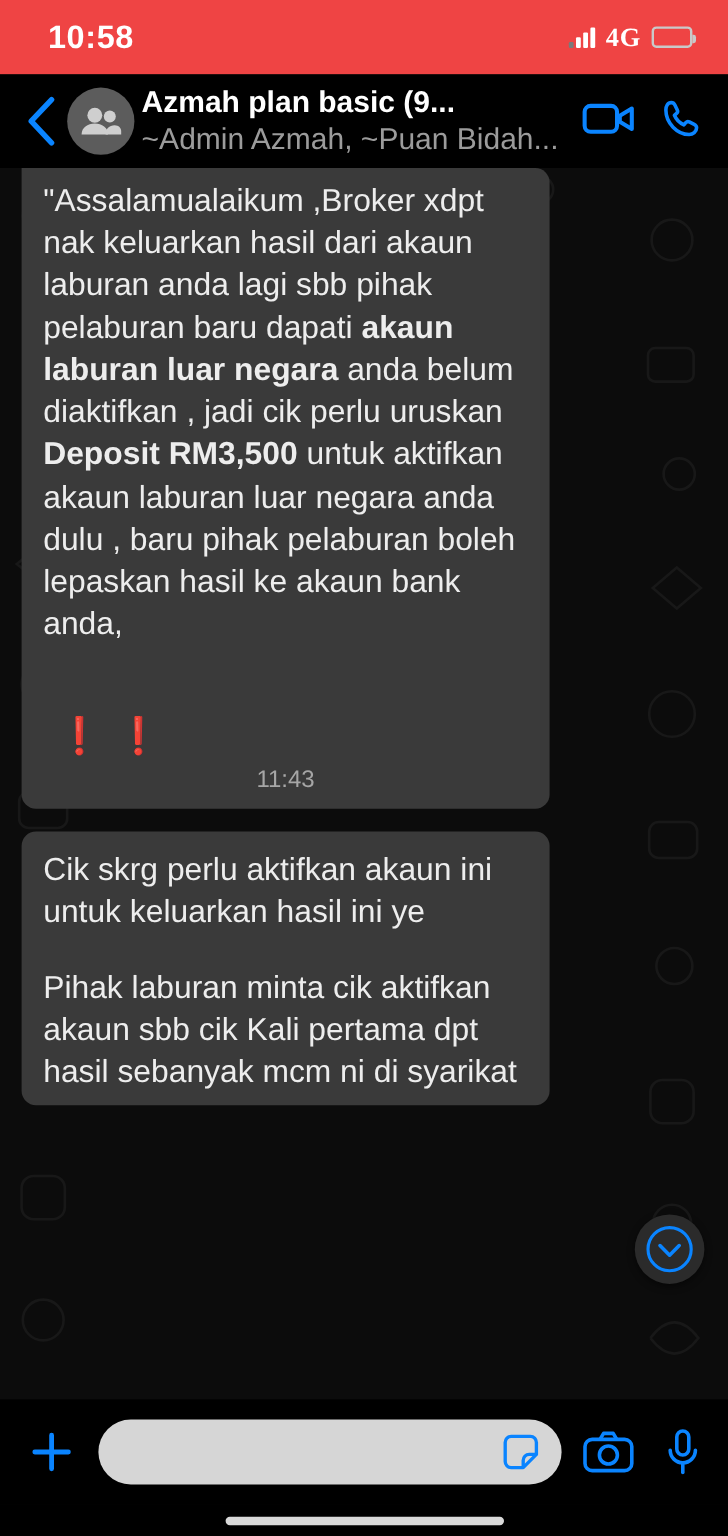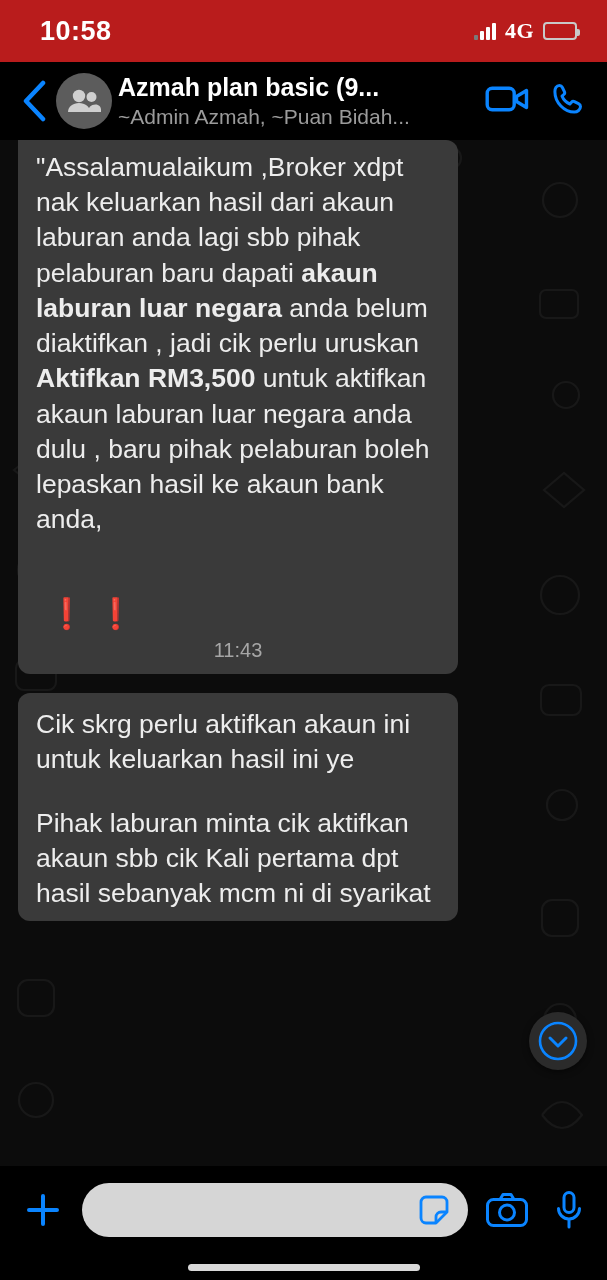--- a/index.html
+++ b/index.html
@@ -16,21 +16,21 @@
     height: 1280px;
     background: #0b0b0b;
     display: flex;
     flex-direction: column;
   }
 
   
   .status-bar {
     height: 62px;
     flex: 0 0 62px;
-    background: #b91c1c;
+    background: #ef4444;
     display: flex;
     align-items: center;
     justify-content: space-between;
     padding: 0 30px 0 40px;
     color: #fff;
   }
   .status-time {
     font-size: 27px;
     font-weight: bold;
     letter-spacing: 0.5px;
@@ -123,21 +123,21 @@
     color: #ffffff;
     font-size: 25px;
     font-weight: bold;
     white-space: nowrap;
     overflow: hidden;
     text-overflow: clip;
     line-height: 1.15;
   }
   .header-sub {
     color: #9b9b9b;
-    font-size: 21px;
+    font-size: 25px;
     white-space: nowrap;
     overflow: hidden;
     line-height: 1.2;
     margin-top: 2px;
   }
   .header-actions {
     display: flex;
     align-items: center;
     gap: 22px;
     flex: 0 0 auto;
@@ -369,21 +369,21 @@
 
         <circle cx="300" cy="25" r="12"></circle>
         <circle cx="160" cy="30" r="10"></circle>
         <circle cx="450" cy="18" r="11"></circle>
       </g>
     </svg>
 
     <div class="messages">
 
       <div class="bubble first">
-        <p>"Assalamualaikum ,Broker xdpt nak keluarkan hasil dari akaun laburan anda lagi sbb pihak pelaburan baru dapati <span class="bold">akaun laburan luar negara</span> anda belum diaktifkan , jadi cik perlu uruskan <span class="bold">Aktifkan RM3,500</span> untuk aktifkan akaun laburan luar negara anda dulu , baru pihak pelaburan boleh lepaskan hasil ke akaun bank anda,</p>
+        <p>"Assalamualaikum ,Broker xdpt nak keluarkan hasil dari akaun laburan anda lagi sbb pihak pelaburan baru dapati <span class="bold">akaun laburan luar negara</span> anda belum diaktifkan , jadi cik perlu uruskan <span class="bold">Deposit RM3,500</span> untuk aktifkan akaun laburan luar negara anda dulu , baru pihak pelaburan boleh lepaskan hasil ke akaun bank anda,</p>
         <div class="spacer"></div>
         <div class="spacer"></div>
         <p><span class="bang">❗❗</span></p>
         <span class="meta-time">11:43</span>
       </div>
 
       <div class="bubble">
         <p>Cik skrg perlu aktifkan akaun ini untuk keluarkan hasil ini ye</p>
         <div class="spacer"></div>
         <p>Pihak laburan minta cik aktifkan akaun sbb cik Kali pertama dpt hasil sebanyak mcm ni di syarikat</p>

